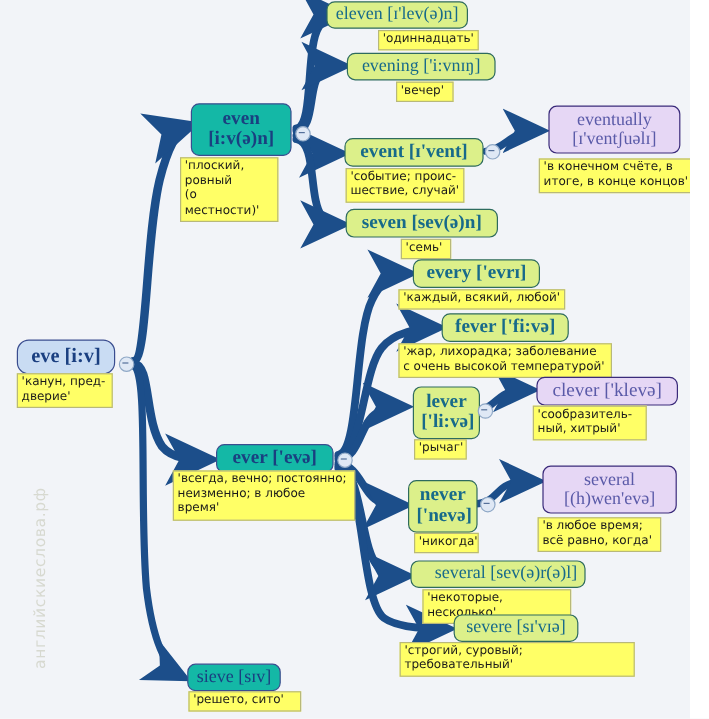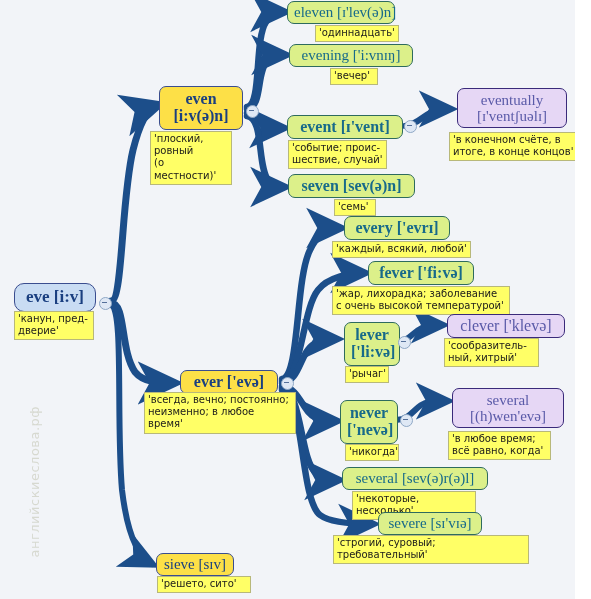--- a/index.html
+++ b/index.html
@@ -27,21 +27,21 @@
     border:1.5px solid #1f3a66;
     border-radius:7px;
     color:#215a8a;
     text-align:center;
     line-height:1.08;
     padding:2px 6px 3px 6px;
     white-space:nowrap;
   }
   .node .w{display:block;}
   .n-green{background:#dcf08a;border-color:#2e6b5e;color:#176a8a;}
-  .n-pink {background:#fde047;border-color:#3a4d8f;color:#1a3f80;}
+  .n-pink {background:#14b8a6;border-color:#3a4d8f;color:#1a3f80;}
   .n-blue {background:#c9dcf3;border-color:#3a4d8f;color:#1a3f80;border-radius:10px;}
   .n-lilac{background:#e6d7f5;border-color:#3a2a7a;color:#5a5aa8;}
   .bold{font-weight:bold;}
   .thin{font-weight:normal;}
 
   
   .note{
     position:absolute;
     box-sizing:border-box;
     background:#ffff66;
@@ -136,21 +136,21 @@
   <div class="dot" style="left:99px;top:297px;"></div>
 
   <div class="node n-pink bold" style="left:159px;top:86px;width:84px;font-size:16px;padding-top:3px;padding-bottom:4px;">
     <span class="w" style="white-space:pre-line;">even
 [i:v(ə)n]</span>
   </div>
   <div class="note" style="left:150px;top:131px;width:82px;">'плоский, ровный
 (о местности)'</div>
   <div class="dot" style="left:246px;top:105px;"></div>
 
-  <div class="node n-green thin" style="left:287px;top:1px;width:108px;font-size:15px;">
+  <div class="node n-green thin" style="left:272px;top:1px;width:118px;font-size:15px;">
     <span class="w">eleven [ɪ'lev(ə)n]</span>
   </div>
   <div class="note" style="left:315px;top:25px;width:84px;">'одиннадцать'</div>
 
   <div class="node n-green thin" style="left:289px;top:44px;width:124px;font-size:15px;">
     <span class="w">evening ['i:vnɪŋ]</span>
   </div>
   <div class="note" style="left:330px;top:68px;width:48px;">'вечер'</div>
 
   <div class="node n-green bold" style="left:287px;top:115px;width:116px;font-size:16px;text-align:center;">
@@ -210,21 +210,21 @@
   <div class="note" style="left:345px;top:444px;width:54px;">'никогда'</div>
   <div class="dot" style="left:400px;top:414px;"></div>
 
   <div class="node n-lilac thin" style="left:452px;top:388px;width:112px;font-size:15px;padding-top:3px;">
     <span class="w" style="white-space:pre-line;">several
 [(h)wen'evə]</span>
   </div>
   <div class="note" style="left:448px;top:431px;width:103px;">'в любое время;
 всё равно, когда'</div>
 
-  <div class="node n-green thin" style="left:342px;top:467px;width:146px;font-size:15px;">
+  <div class="node n-green thin" style="left:342px;top:467px;width:146px;font-size:15px;text-align:right;">
     <span class="w">several [sev(ə)r(ə)l]</span>
   </div>
   <div class="note" style="left:352px;top:491px;width:124px;">'некоторые, несколько'</div>
 
   <div class="node n-green thin" style="left:378px;top:512px;width:104px;font-size:15px;">
     <span class="w">severe [sɪ'vɪə]</span>
   </div>
   <div class="note" style="left:333px;top:535px;width:196px;">'строгий, суровый; требовательный'</div>
 
   <div class="node n-pink thin" style="left:156px;top:553px;width:78px;font-size:15px;">

